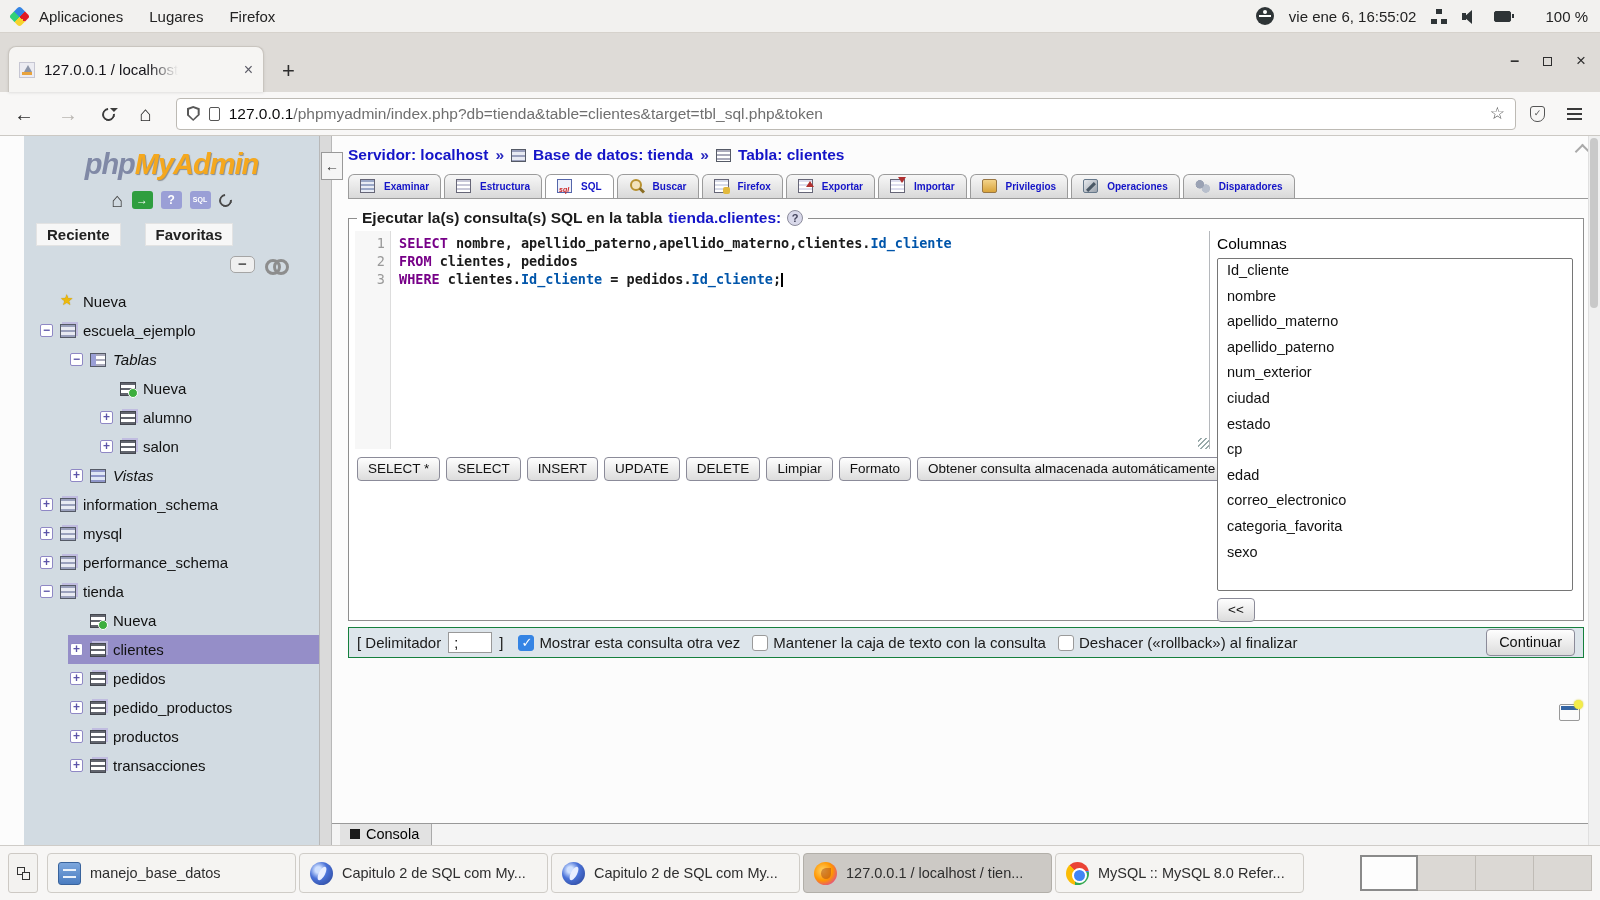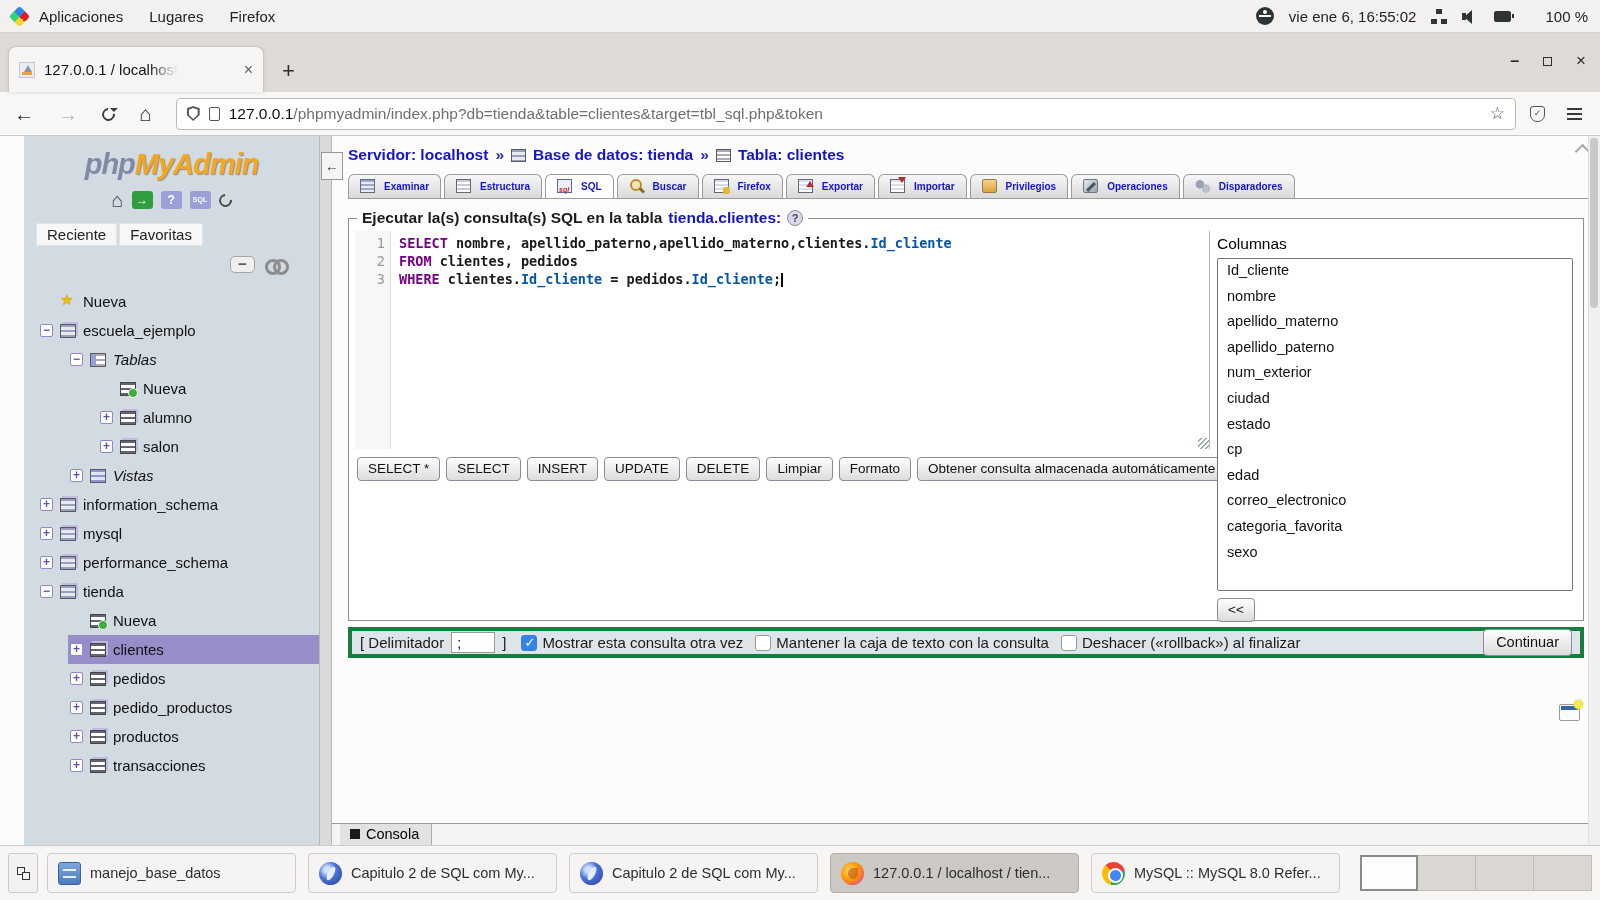--- a/index.html
+++ b/index.html
@@ -72,21 +72,21 @@
   .navi-icons { display:flex; justify-content:center; align-items:center; gap:8px; margin-top:8px; height:22px; }
   .h-home { font-size:20px; color:#444; line-height:1; }
   .h-box { width:21px; height:18px; border-radius:3px; color:#fff; font-weight:bold; text-align:center; line-height:18px; font-size:12px; }
   .h-exit { background:#2f9e3f; }
   .h-exit::after { content:"→"; }
   .h-q { background:#9a9fd6; }
   .h-q::after { content:"?"; }
   .h-sql { background:#9a9fd6; font-size:7px; }
   .h-sql::after { content:"SQL"; }
   .h-refresh { width:13px; height:13px; border:2.5px solid #4a4a4a; border-radius:50%; border-top-color:transparent; transform:rotate(40deg); }
-  .navi-tabs { margin:12px 0 0 12px; display:flex; gap:2px; }
+  .navi-tabs { margin:12px 0 0 12px; display:flex; gap:24px;font-weight:bold; }
   .navi-tab { background:#f7f7f7; border:1px solid #e3e3e3; padding:2px 10px; color:#222; }
   .navi-ctrl { display:flex; justify-content:flex-end; gap:10px; align-items:center; margin:10px 34px 0 0; }
   .navi-min { width:25px; height:17px; background:#efefef; border:1px solid #a5a5a5; border-radius:5px; text-align:center; line-height:13px; color:#555; font-weight:bold; }
   .navi-min::after { content:"−"; }
   .navi-link { width:20px; height:11px; position:relative; }
   .navi-link::before,.navi-link::after { content:""; position:absolute; top:0; width:10px; height:10px; border:3px solid #8d8d8d; border-radius:50%; }
   .navi-link::before { left:0; } .navi-link::after { left:8px; }
 
   .tree { margin-top:14px; }
   .tree-row { display:flex; align-items:center; gap:7px; height:29px; padding-left:2px; cursor:default; }
@@ -162,21 +162,21 @@
   .btn { font-family:inherit; font-size:13.5px; color:#111; padding:3px 10px 4px; background:linear-gradient(#fefefe,#dcdcdc);
     border:1px solid #8b8b99; border-radius:4px; white-space:nowrap; }
 
   .cols-panel { position:absolute; top:8px; right:10px; width:356px; }
   .cols-title { font-size:15.5px; margin-bottom:5px; color:#000; }
   .cols-list { border:1px solid #767676; background:#fff; height:333px; overflow:hidden; border-radius:2px; }
   .col-item { font-size:14.5px; padding:3px 9px 4px; height:25.6px; color:#111; }
   .cols-collapse { margin-top:7px; }
 
   
-  .opts { margin:6px 16px 0; height:31px; background:#dde5eb; border:4px solid #15803d; display:flex; align-items:center; gap:7px; padding:0 8px; font-size:15px; }
+  .opts { margin:6px 16px 0; height:31px; background:#dde5eb; border:1px solid #15803d; display:flex; align-items:center; gap:7px; padding:0 8px; font-size:15px; }
   .delim-input { width:44px; height:21px; border:1px solid #999; background:#fff; font-size:14px; padding-left:5px; font-family:inherit; }
   .optchecks { display:flex; gap:4px; align-items:center; flex:1; }
   .cbwrap { display:flex; gap:5px; align-items:center; margin-left:8px; }
   .cb { width:16px; height:16px; border-radius:3px; background:#fff; border:1px solid #9a9a9a; flex:none; position:relative; }
   .cb.checked { background:var(--checkbox,#3584e4); border-color:var(--checkbox,#3584e4); }
   .cb.checked::after { content:"✓"; position:absolute; left:2px; top:-1px; color:#fff; font-size:13px; font-weight:bold; }
   .continuar { margin-left:auto; padding:4px 12px 5px; font-size:14.5px; }
 
   .winset-ic { position:absolute; right:20px; top:568px; width:21px; height:17px; background:#fbfbfb; border:1px solid #999; border-radius:2px; }
   .winset-ic::before { content:""; position:absolute; left:1px; right:1px; top:1px; height:4px; background:#3465a4; }
@@ -535,21 +535,21 @@
       </div>
     </main>
 
     <div class="ff-scrollbar">
       <span class="ff-thumb"></span>
     </div>
   </div>
 
   <div class="taskbar">
     <span class="showdesk"></span>
-    <span id="taskButtons" style="display:flex;gap:12px">
+    <span id="taskButtons" style="display:flex;gap:3px">
   <button class="task">
     <span class="tkico ic-file-manager-icon"></span>
     <span class="tklabel">manejo_base_datos</span>
   </button>
 
   <button class="task">
     <span class="tkico ic-media-player-icon"></span>
     <span class="tklabel">Capitulo 2 de SQL com My...</span>
   </button>
 

